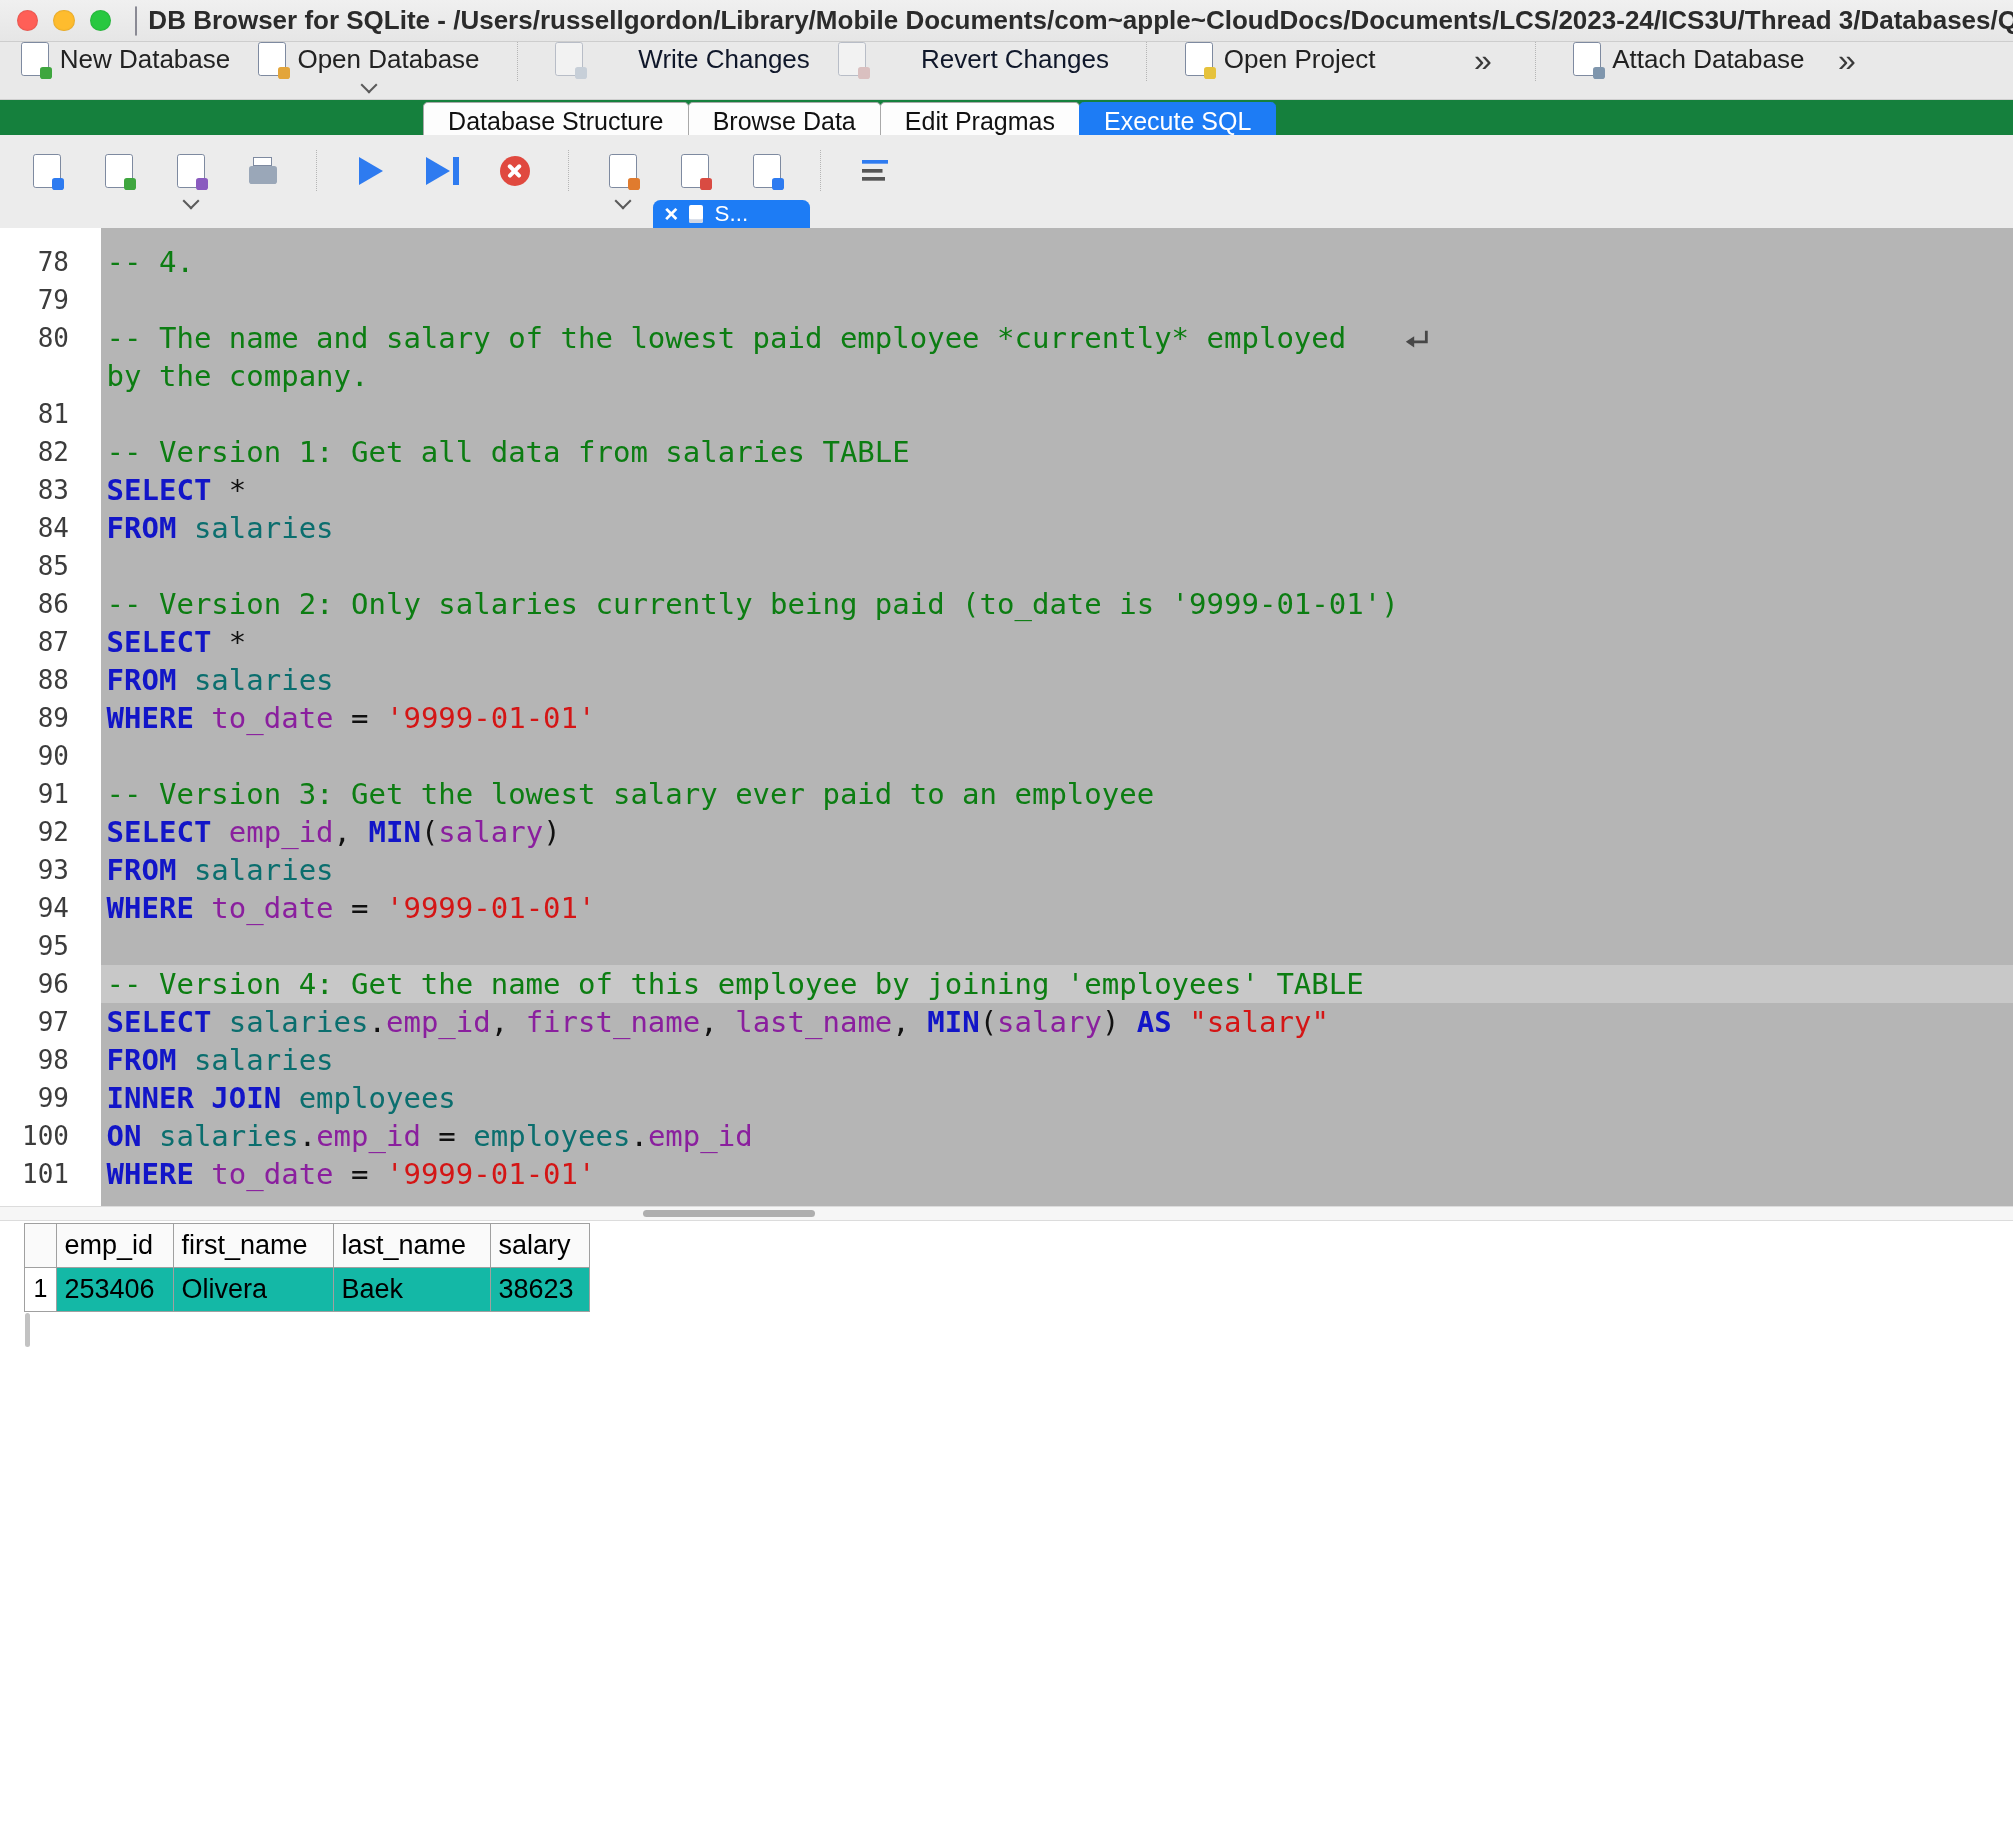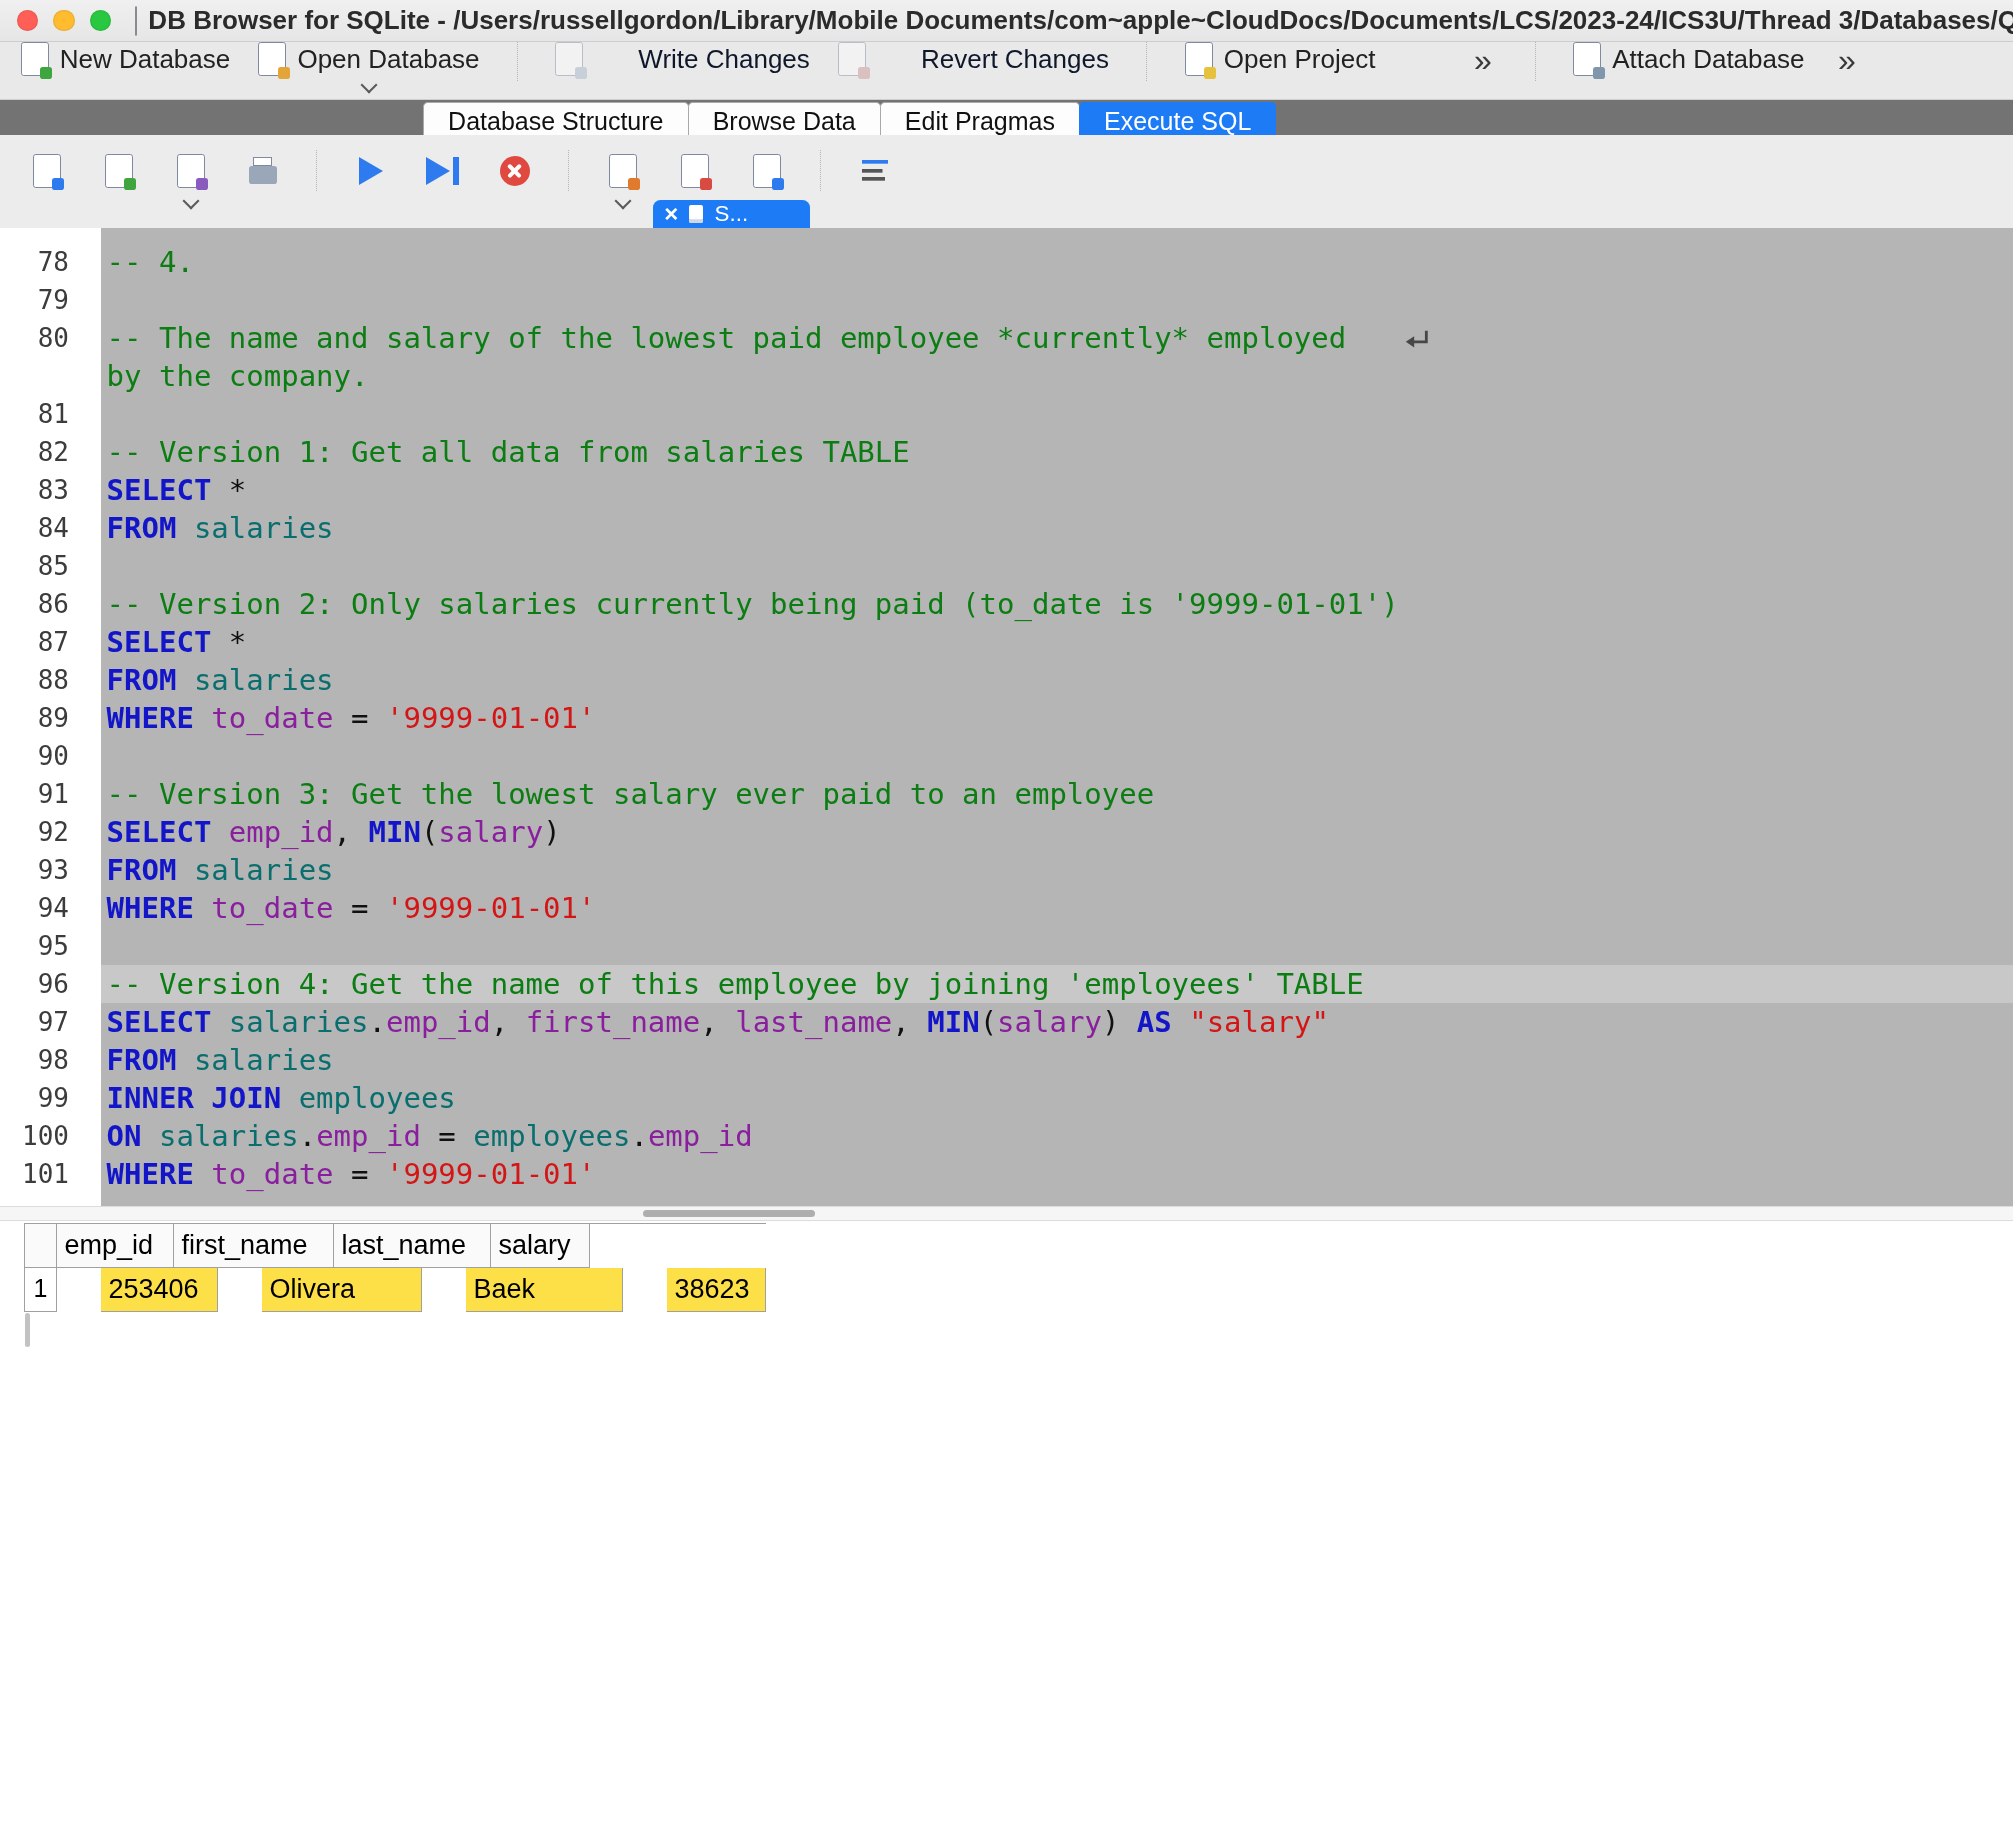--- a/index.html
+++ b/index.html
@@ -45,21 +45,21 @@
   .pg.acc-blue::after{background:#2e7bf0;}
   .pg.acc-purple::after{background:#8a5bbf;}
   .pg.acc-orange::after{background:#e07b2e;}
   .pg.acc-red::after{background:#d94b42;}
   .tb-sep{width:0;height:39px;border-left:1.9px dotted #b5b5b5;margin:0 9.3px;flex:none;}
   .tb-over{font-size:32px;color:#3a3a3a;padding:0 5.6px;}
   .chev{position:absolute;left:50%;bottom:-15px;width:10.3px;height:10.3px;
     border-right:2.8px solid #5a5a5a;border-bottom:2.8px solid #5a5a5a;
     transform:translateX(-50%) rotate(45deg);}
   
-  .tabsrow{position:absolute;top:100px;left:0;right:0;height:35px;background:#737373;}
+  .tabsrow{position:absolute;top:100px;left:0;right:0;height:35px;background:#15803d;}
   .tabs{position:absolute;left:424px;top:1.9px;display:flex;}
   .vtab{
     font-size:25px;color:#111;background:#fdfdfd;border:0.9px solid #a9a9a9;
     padding:3.7px 24px 6.5px 24px;margin-left:-0.9px;border-radius:4.7px;white-space:nowrap;
   }
   .vtab.active{background:var(--accent-blue,#1d7cf5);border-color:var(--accent-blue,#1d7cf5);color:#fff;}
 
   
   .sqlpane{position:absolute;top:135px;left:0;right:0;height:93px;background:#ececec;}
   .sqlicons{display:flex;align-items:center;gap:35px;height:56px;margin:7.5px 0 0 28px;}
@@ -112,21 +112,21 @@
   .hscroll{position:absolute;top:1206px;left:0;right:0;height:13px;background:#f6f6f6;
     border-top:0.9px solid #dcdcdc;border-bottom:0.9px solid #dcdcdc;}
   .hscroll .handle{position:absolute;left:643px;top:2.8px;width:172px;height:7.5px;border-radius:3.7px;background:#aeaeae;}
 
   
   .results{position:absolute;top:1223px;left:24px;border-top:0.9px solid #a0a0a0;border-left:0.9px solid #a0a0a0;}
   .rrow{display:flex;}
   .rcell{box-sizing:border-box;border-right:0.9px solid #a0a0a0;border-bottom:0.9px solid #a0a0a0;
     font-size:27px;color:#000;padding:5.6px 7.5px 6.5px 7.5px;white-space:nowrap;overflow:hidden;}
   .rcell.rh{background:#fafafa;}
-  .rcell.rdata{background:#fde047;margin-left:44px;}
+  .rcell.rdata{background:#14b8a6;}
   .rcell.rnum{background:#ffffff;text-align:center;font-size:25px;padding-left:1.9px;padding-right:1.9px;}
   .rc0{width:32px;}
   .rc1{width:117px;}
   .rc2{width:160px;}
   .rc3{width:157px;}
   .rc4{width:99px;}
   .vmini{position:absolute;left:25px;top:1313px;width:4.7px;height:34px;background:#c2c2c2;border-radius:2.8px;}
 </style>
 </head>
 <body>

